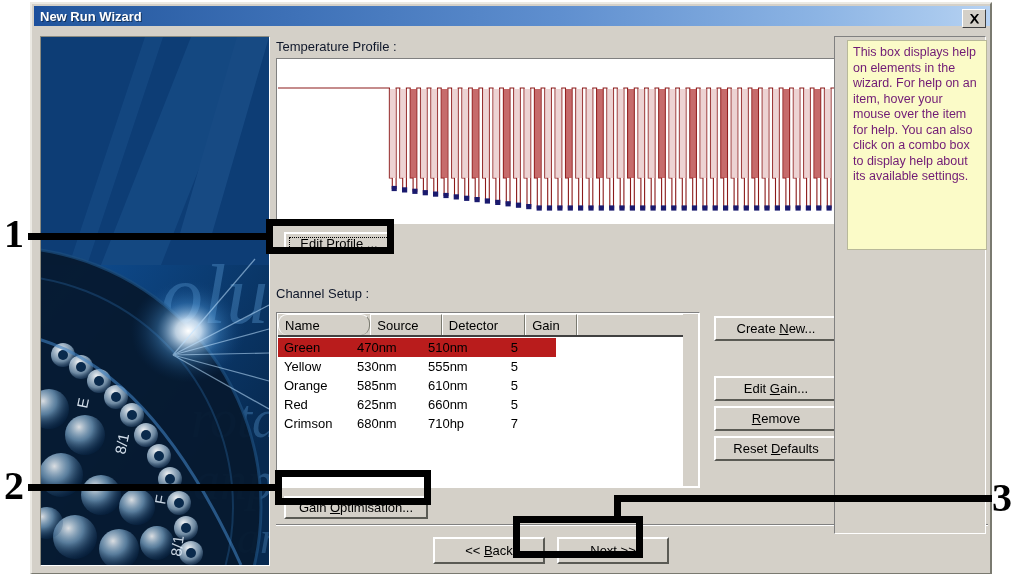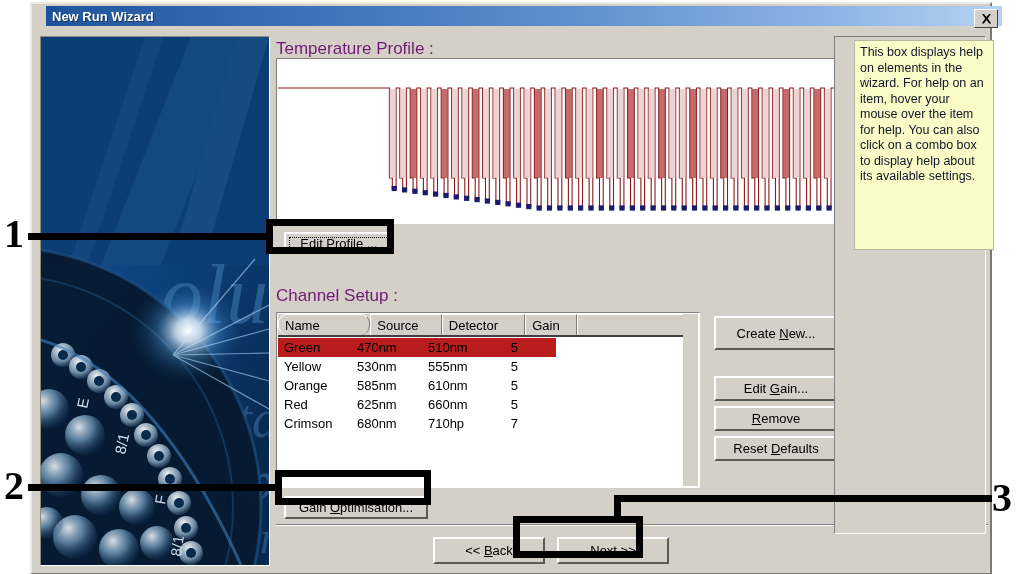--- a/index.html
+++ b/index.html
@@ -14,21 +14,21 @@
   .dialog{
     position:absolute;left:30px;top:2px;width:962px;height:572px;
     background:#d4d0c8;
     border-left:2px solid #eceae4;
     border-top:2px solid #eceae4;
     border-right:2px solid #7a7a70;
     border-bottom:1px solid #7a7a70;
     box-sizing:border-box;
   }
   .titlebar{
-    position:absolute;left:14px;top:2px;width:956px;height:20px;
+    position:absolute;left:2px;top:2px;width:956px;height:20px;
     background:linear-gradient(to right,#1c4f9c 0%,#24589f 3%,#3f72b8 28%,#5f8fcf 55%,#8cb4e4 82%,#a9c9ee 95%,#b7d2f2 100%);
     display:flex;align-items:center;
   }
   .title-text{
     color:#ffffff;font-size:13px;font-weight:bold;margin-left:6px;
     letter-spacing:0px;text-shadow:1px 1px 0 rgba(0,0,0,.45);
     font-family:"Liberation Sans",sans-serif;
   }
   .close-btn{
     position:absolute;right:4px;top:3px;width:22px;height:17px;
@@ -46,21 +46,21 @@
     border-left:1px solid #8a8a80;border-top:1px solid #8a8a80;
     border-right:1px solid #ffffff;border-bottom:1px solid #ffffff;
     overflow:hidden;background:#0b3c74;
   }
   .banner-img{position:absolute;inset:0;}
 
   
   .content{position:absolute;left:244px;top:30px;width:712px;height:540px;}
 
   .field-label{
-    position:absolute;font-size:17px;color:#701a75;
+    position:absolute;font-size:13px;color:#0f172a;
     font-family:"Liberation Sans",sans-serif;white-space:nowrap;
   }
 
   .sunken{
     background:#ffffff;
     border-left:1px solid #808080;border-top:1px solid #808080;
     border-right:1px solid #ffffff;border-bottom:1px solid #ffffff;
     box-sizing:border-box;
   }
 
@@ -109,23 +109,23 @@
 
   
   .help{
     position:absolute;left:802px;top:32px;width:152px;height:498px;
     background:#d4d0c8;
     border-left:1px solid #808080;border-top:1px solid #808080;
     border-right:1px solid #ffffff;border-bottom:1px solid #ffffff;
     box-sizing:border-box;
   }
   .help-inner{
-    position:absolute;left:19px;top:3px;width:140px;height:210px;
+    position:absolute;left:12px;top:3px;width:140px;height:210px;
     background:#fbfbc8;border:1px solid #b8b89a;box-sizing:border-box;
-    padding:4px 5px;font-size:12.5px;line-height:15.5px;color:#0f172a;
+    padding:4px 5px;font-size:12.5px;line-height:15.5px;color:#701a75;
     font-family:"Liberation Sans",sans-serif;
   }
 
   
   .sep{
     position:absolute;left:244px;top:520px;width:712px;height:2px;
     border-top:1px solid #808080;border-bottom:1px solid #ffffff;
     box-sizing:border-box;
   }
 
@@ -411,21 +411,21 @@
                 <div class="td" style="width: 74px;">Crimson</div>
                 <div class="td" style="width: 72px;">680nm</div>
                 <div class="td" style="width: 84px;">710hp</div>
                 <div class="td" style="width: 52px;">7</div>
               </div>
             </div>
         </div>
         <div class="tbl-scroll"></div>
       </div>
 
-      <div class="btn" style="left:438px;top:282px;width:124px;height:34px;">
+      <div class="btn" style="left:438px;top:282px;width:124px;height:25px;">
         <span><span>Create </span><span class="u">N</span><span>ew...</span></span>
       </div>
       <div class="btn" style="left:438px;top:342px;width:124px;height:25px;">
         <span><span>Edit </span><span class="u">G</span><span>ain...</span></span>
       </div>
       <div class="btn" style="left:438px;top:372px;width:124px;height:25px;">
         <span><span class="u">R</span><span>emove</span></span>
       </div>
       <div class="btn" style="left:438px;top:402px;width:124px;height:25px;">
         <span><span>Reset </span><span class="u">D</span><span>efaults</span></span>

